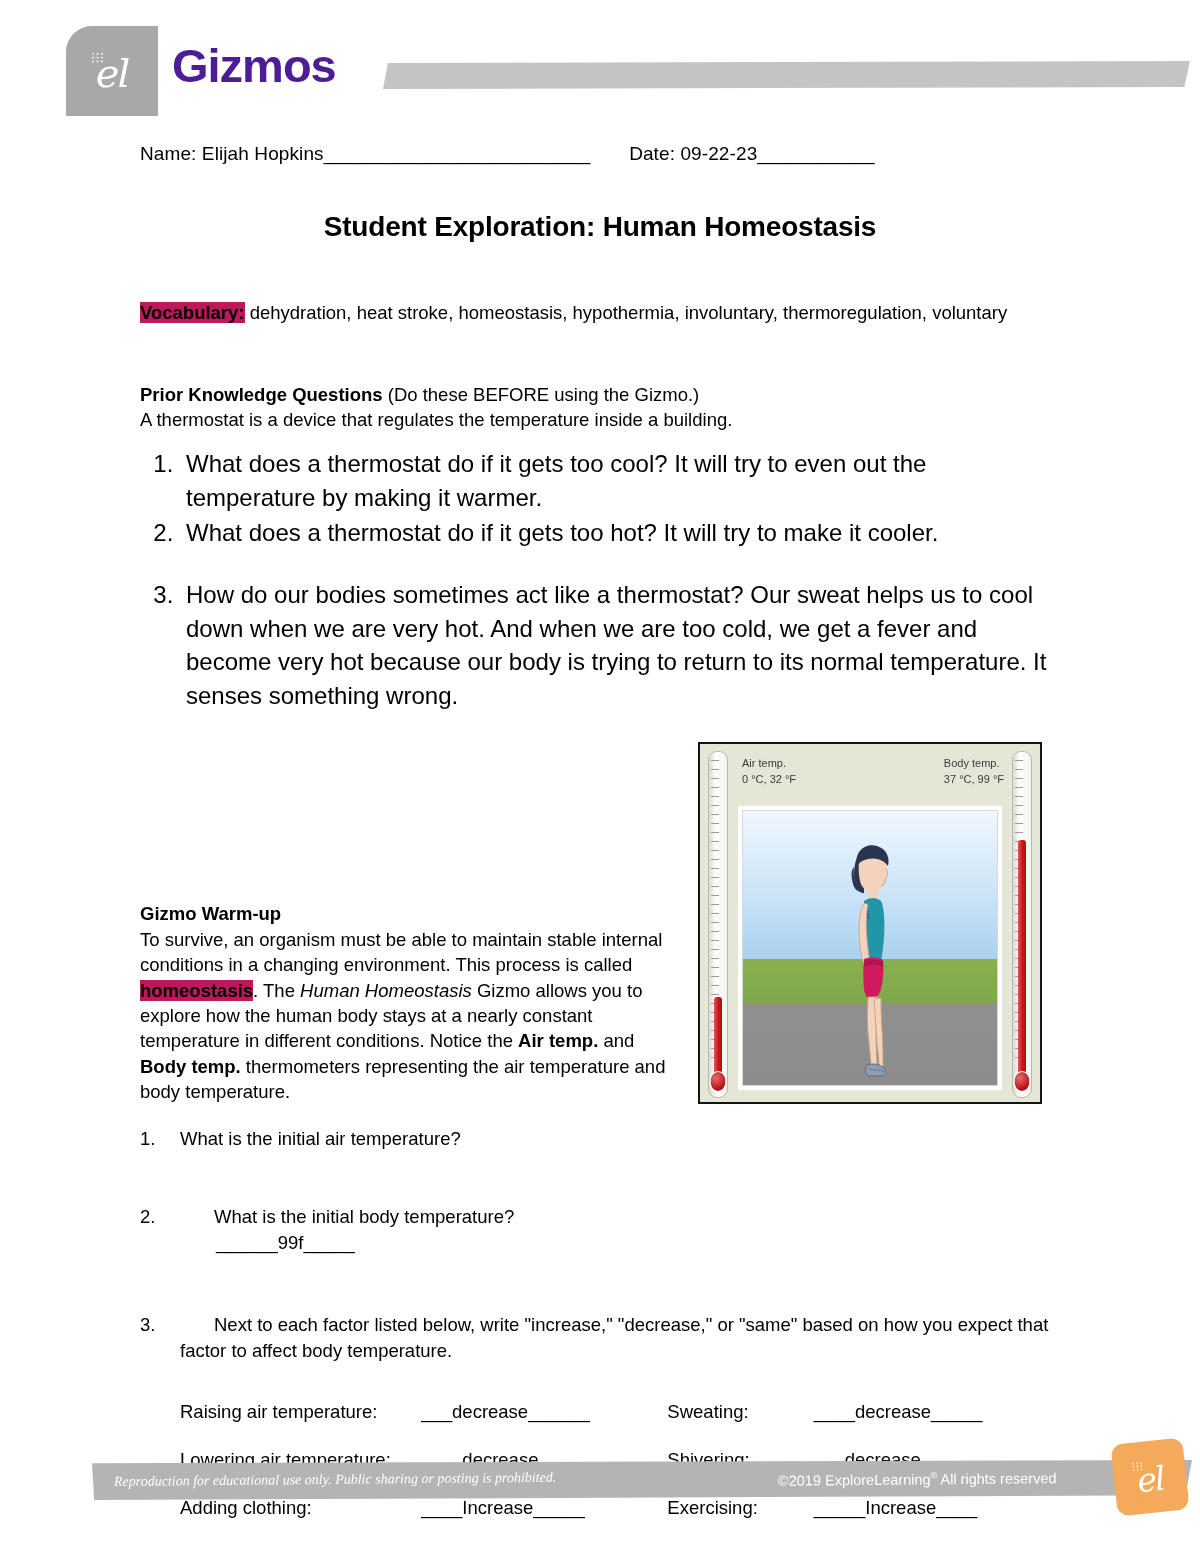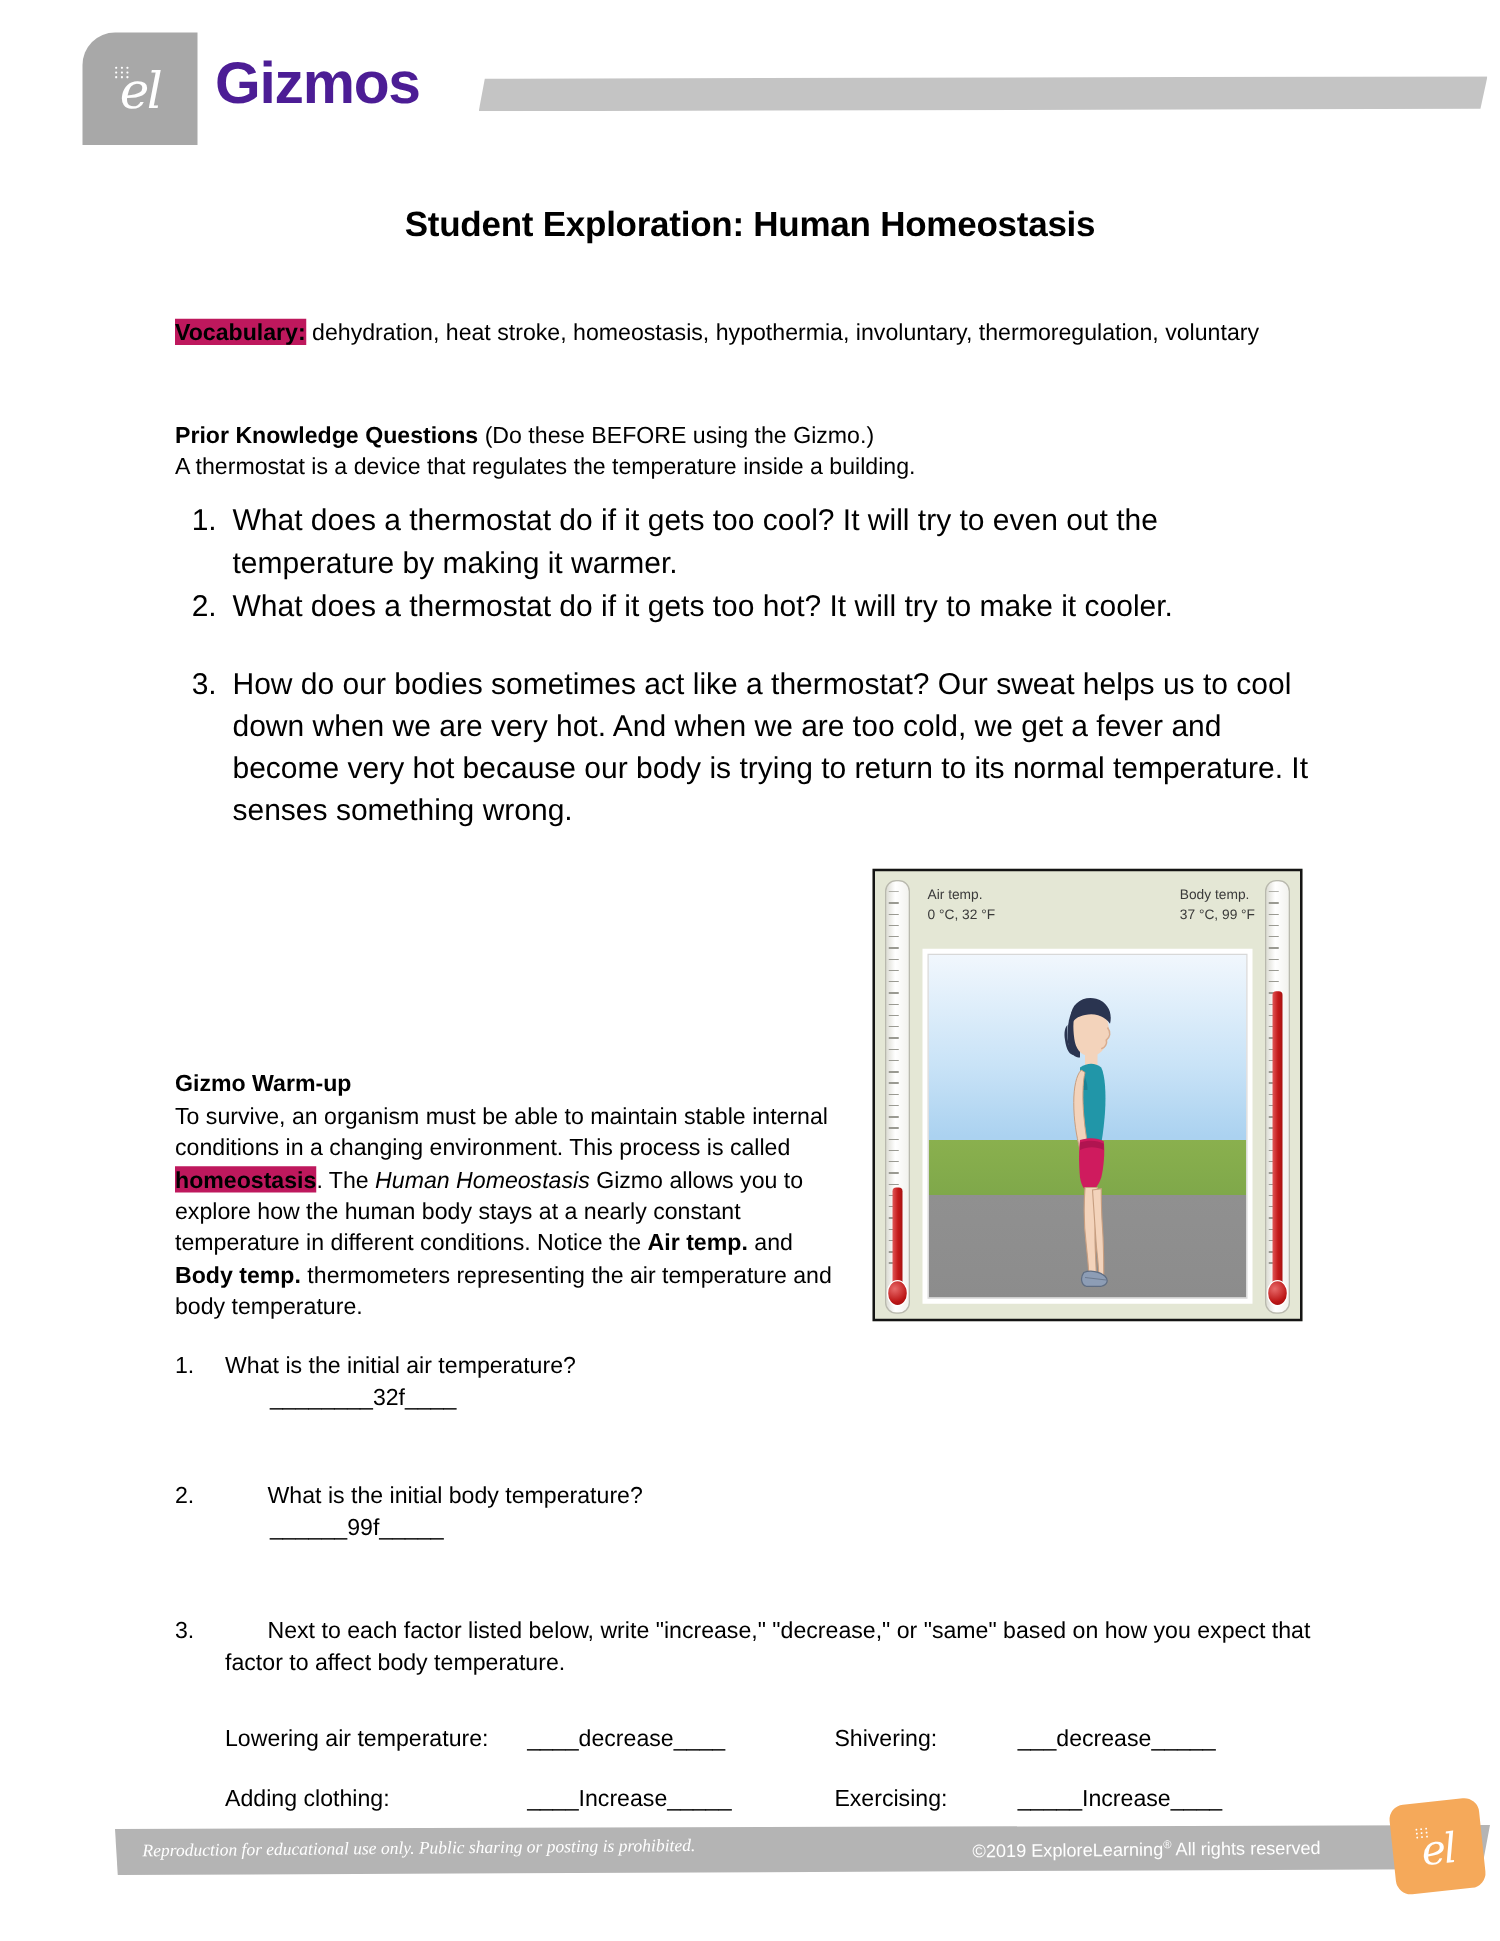--- a/index.html
+++ b/index.html
@@ -303,20 +303,27 @@
       <span class="el-rays">⁝⁝⁝</span>
       <span class="el-script">el</span>
     </div>
   </div>
   <div class="brand-word">Gizmos</div>
   <div class="header-bar"></div>
 </div>
 
 <div class="page">
 
+  <div class="nameline">
+    <span>Name:</span>
+    <span>Elijah Hopkins</span><span>_________________________</span>
+    <span class="gap"></span>
+    <span>Date:</span>
+    <span>09-22-23</span><span>___________</span>
+  </div>
 
   <div class="doc-title">Student Exploration: Human Homeostasis</div>
 
   <div class="vocab">
     <span class="hl">Vocabulary:</span><span> dehydration, heat stroke, homeostasis, hypothermia, involuntary, thermoregulation, voluntary</span>
   </div>
 
   <div class="section-head">
     <b>Prior Knowledge Questions</b><span> (Do these BEFORE using the Gizmo.)</span><br>
     <span>A thermostat is a device that regulates the temperature inside a building.</span>
@@ -400,21 +407,20 @@
 
       </div>
     </div>
   </div>
 
   <div style="margin-top:22px;">
     <div class="manual-item">
       <span class="num">1.</span>
       <span class="body">
         <span>What is the initial air temperature?</span>
-        <span class="blankline">________32f____</span>
       </span>
     </div>
   </div>
 
   <div style="margin-top:52px;">
     <div class="manual-item">
       <span class="num">2.</span>
       <span class="body">
         <span style="display:inline-block;width:34px;"></span><span>What is the initial body temperature?</span>
         <span class="blankline">______99f_____</span>
@@ -426,20 +432,26 @@
     <div class="manual-item">
       <span class="num">3.</span>
       <span class="body">
         <span style="display:inline-block;width:34px;"></span><span>Next to each factor listed below, write "increase," "decrease," or "same" based on how you expect that factor to affect body temperature.</span>
       </span>
     </div>
   </div>
 
   <table class="factors">
     <tbody>
+        <tr>
+      <td class="lbl">Raising air temperature:</td>
+      <td class="ans">___decrease______</td>
+      <td class="lbl2">Sweating:</td>
+      <td class="ans">____decrease_____</td>
+    </tr>
     <tr>
       <td class="lbl">Lowering air temperature:</td>
       <td class="ans">____decrease____</td>
       <td class="lbl2">Shivering:</td>
       <td class="ans">___decrease_____</td>
     </tr>
     <tr>
       <td class="lbl">Adding clothing:</td>
       <td class="ans">____Increase_____</td>
       <td class="lbl2">Exercising:</td>

